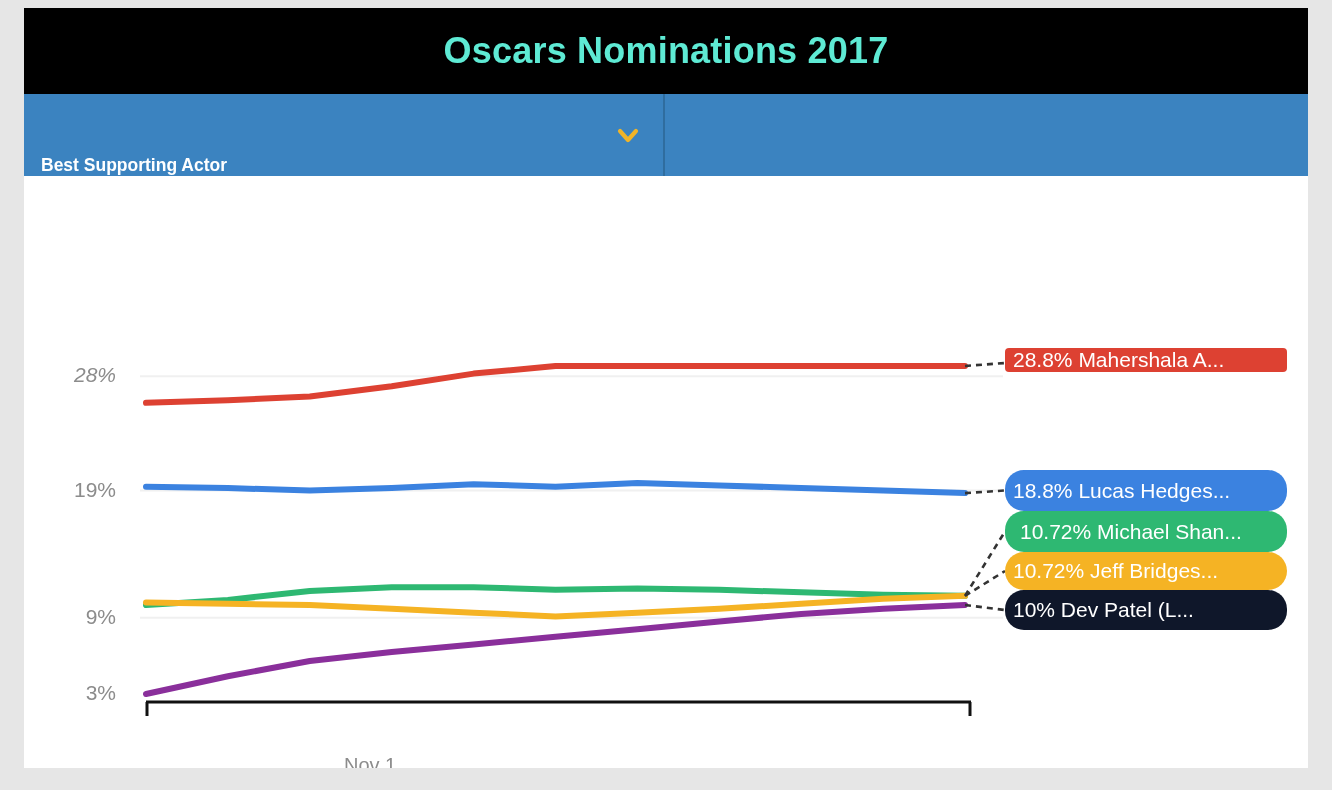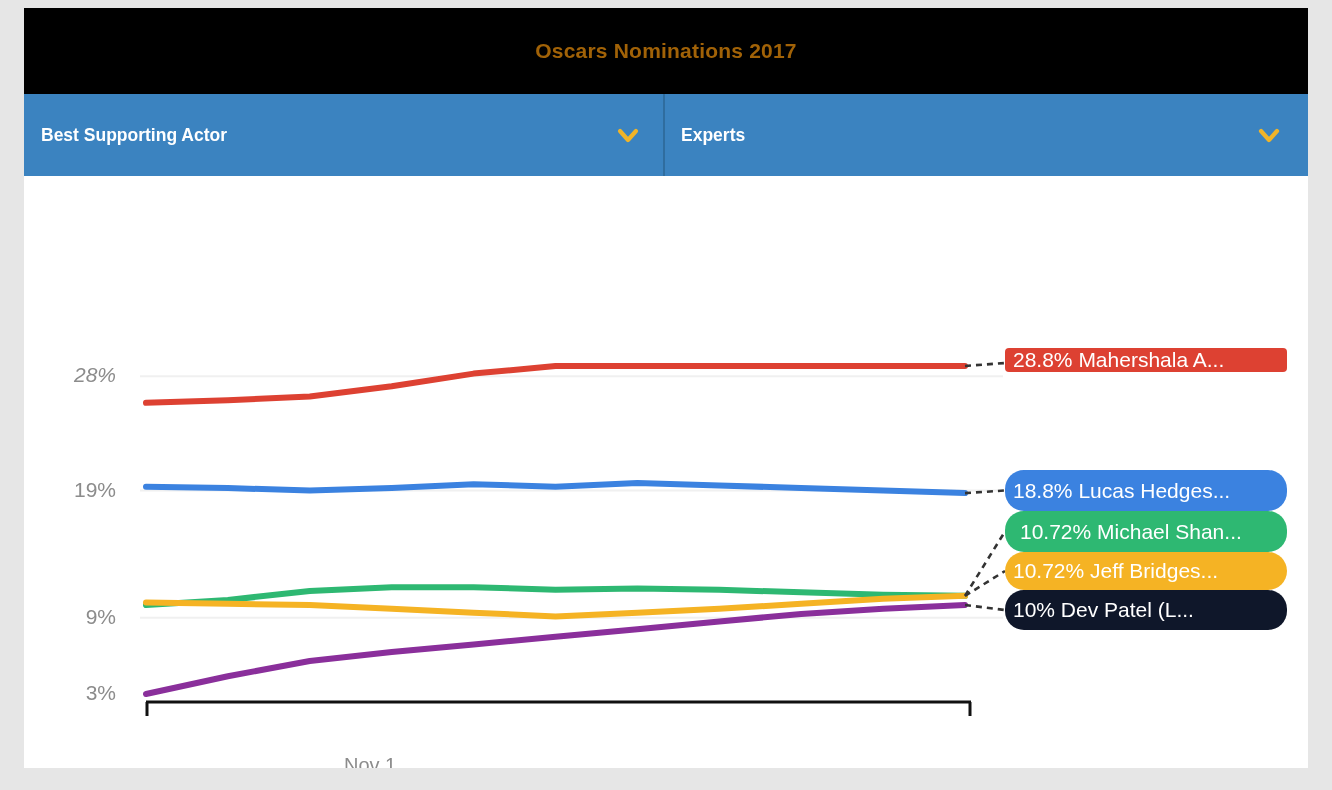--- a/index.html
+++ b/index.html
@@ -31,41 +31,41 @@
     left: 0;
     top: 0;
     width: 100%;
     height: 86px;
     background: #000000;
     display: flex;
     align-items: center;
     justify-content: center;
   }
   #title-text {
-    color: #a16207;
-    font-size: 21px;
+    color: #5eead4;
+    font-size: 36px;
     font-weight: bold;
     letter-spacing: 0.2px;
   }
 
   
   #selector-bar {
     position: absolute;
     left: 0;
     top: 86px;
     width: 100%;
     height: 82px;
     background: #3b83c0;
     display: flex;
   }
   .selector {
     position: relative;
     height: 100%;
     display: flex;
-    align-items: center;
+    align-items: flex-end;
     box-sizing: border-box;
     cursor: pointer;
   }
   #selector-category {
     width: 641px;
     padding-left: 17px;
     border-right: 2px solid #2f6d9f;
   }
   #selector-source {
     flex: 1;
@@ -157,28 +157,20 @@
 
     <div id="selector-category" class="selector">
       <span class="selector-label">Best Supporting Actor</span>
       <span class="chevron" id="chevron-category">
         <svg viewBox="0 0 26 26" width="26" height="26">
           <path d="M5 9 L13 18 L21 9" fill="none" stroke="#f0b429" stroke-width="4.2" stroke-linecap="round" stroke-linejoin="round"></path>
         </svg>
       </span>
     </div>
 
-    <div id="selector-source" class="selector">
-      <span class="selector-label">Experts</span>
-      <span class="chevron" id="chevron-source">
-        <svg viewBox="0 0 26 26" width="26" height="26">
-          <path d="M5 9 L13 18 L21 9" fill="none" stroke="#f0b429" stroke-width="4.2" stroke-linecap="round" stroke-linejoin="round"></path>
-        </svg>
-      </span>
-    </div>
 
   </div>
 
 
   <svg id="chart" viewBox="0 0 1284 760">
     <g id="gridlines">
         <line x1="116" x2="979" y1="609.7142857142858" y2="609.7142857142858" stroke="#f0f0f0" stroke-width="2"></line>
         <line x1="116" x2="979" y1="482.57142857142856" y2="482.57142857142856" stroke="#f0f0f0" stroke-width="2"></line>
         <line x1="116" x2="979" y1="368.1428571428571" y2="368.1428571428571" stroke="#f0f0f0" stroke-width="2"></line>
       </g>

